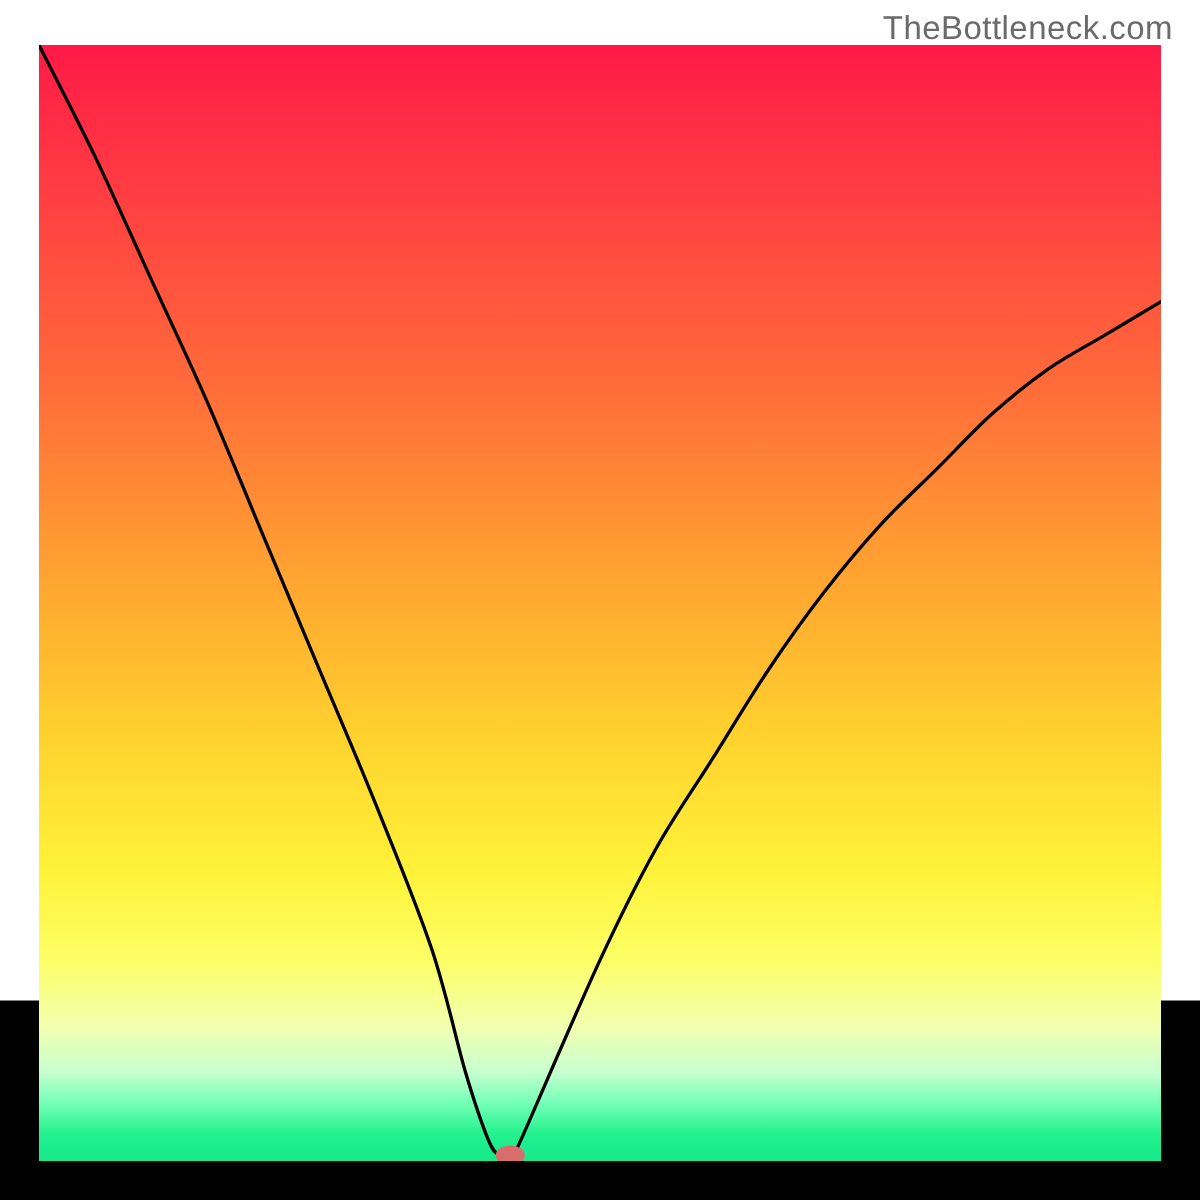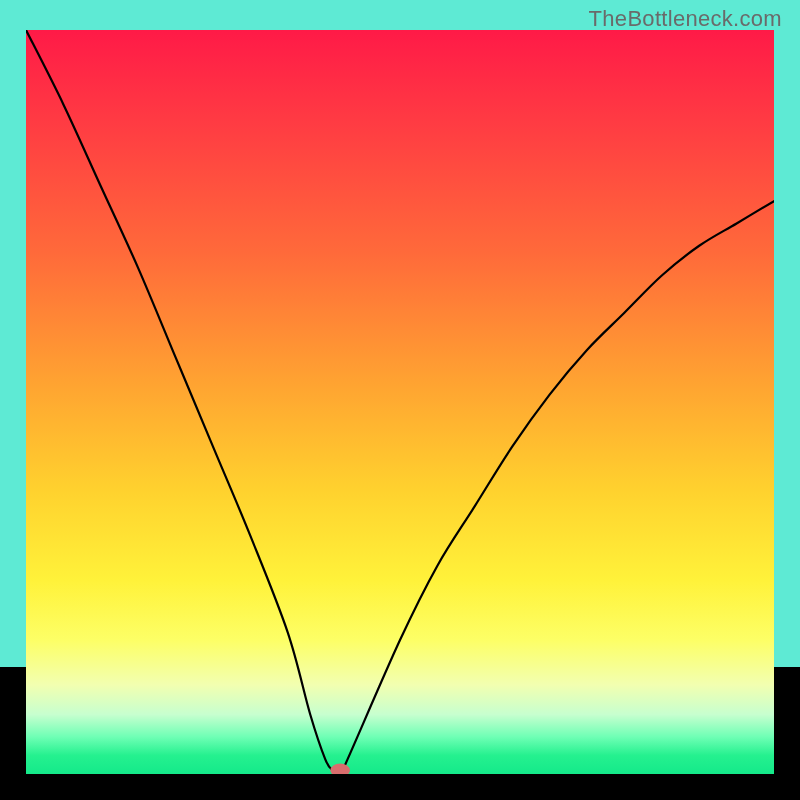--- a/index.html
+++ b/index.html
@@ -8,21 +8,21 @@
     width: 800px;
     height: 800px;
     background: #000;
     overflow: hidden;
     font-family: Arial, Helvetica, sans-serif;
   }
   .frame {
     position: relative;
     width: 800px;
     height: 667px;
-    background: #5eead4;
+    background: #ffffff;
     text-decoration: underline;
   }
   .watermark {
     position: absolute;
     top: 6px;
     right: 18px;
     color: #6a6a6a;
     font-size: 22px;
     font-weight: 500;
     letter-spacing: 0.3px;

